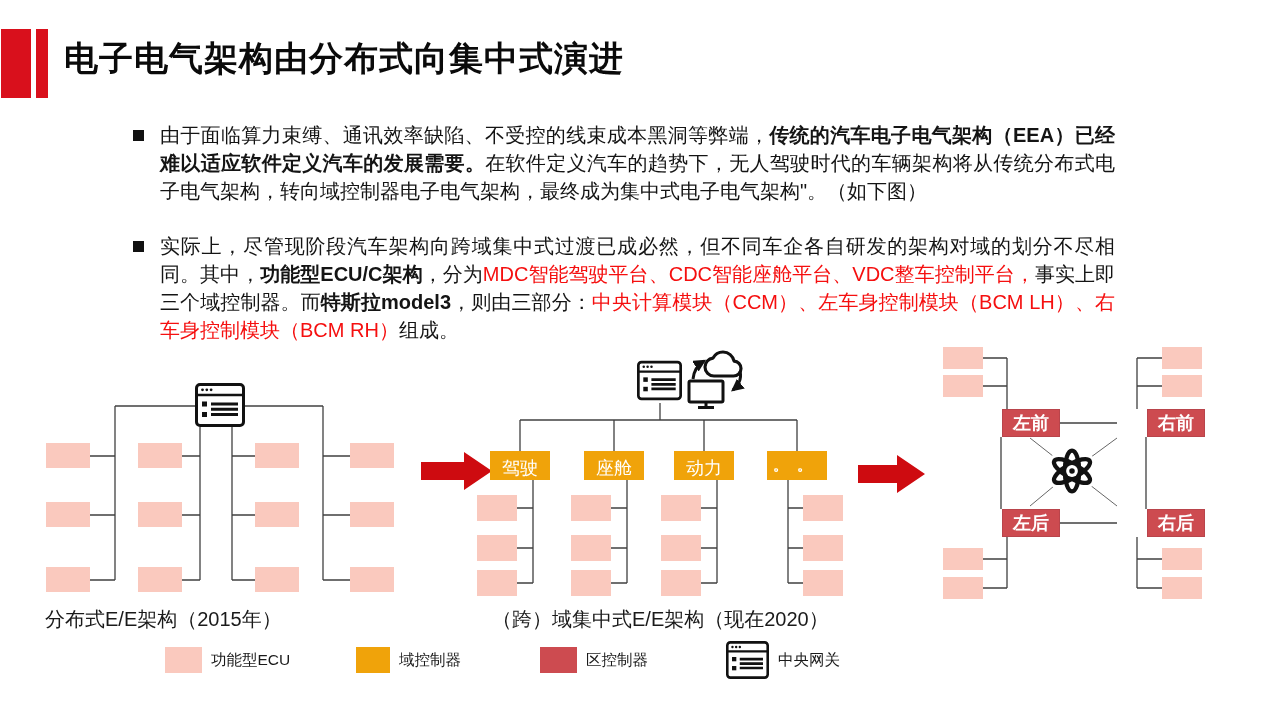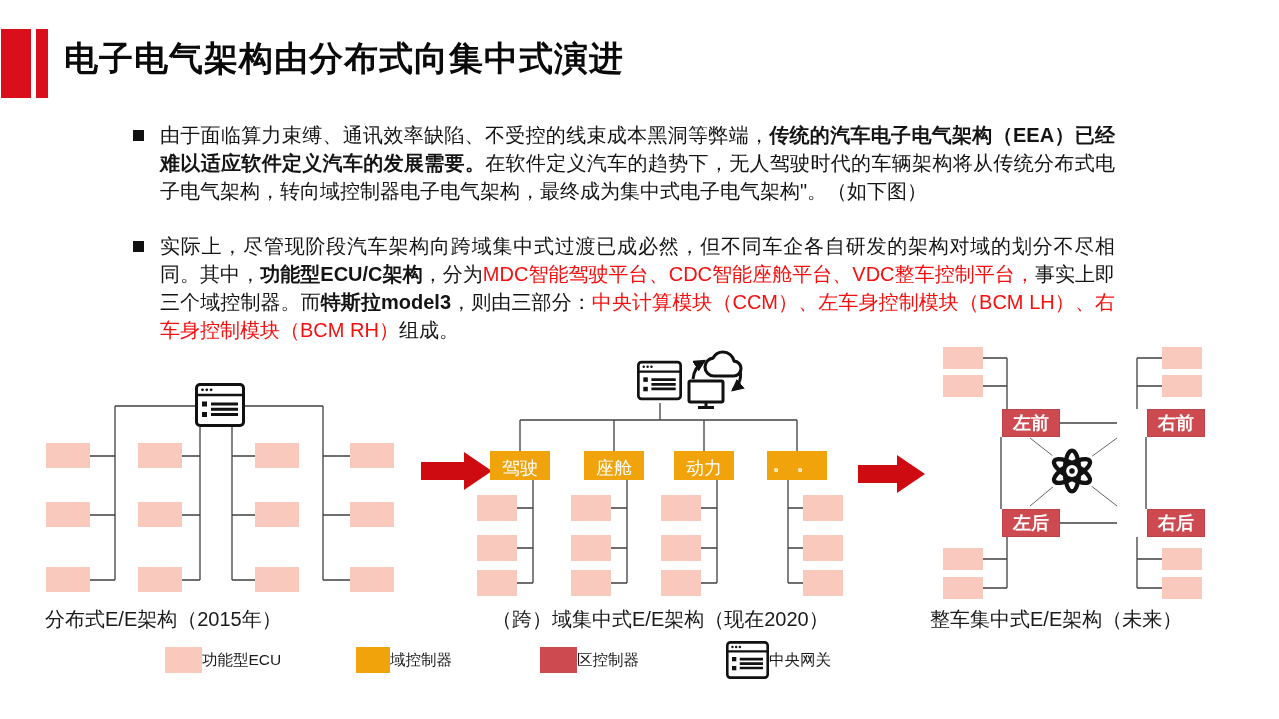--- a/index.html
+++ b/index.html
@@ -24,21 +24,21 @@
   .arrow{fill:var(--arrow-red);}
   
   .domain-box{position:absolute;top:451px;width:60px;height:29px;background:var(--orange);
               display:flex;align-items:flex-end;justify-content:center;color:#fff;font-size:18px;}
   .domain-box.dots span{letter-spacing:9px;transform:translateY(-5px);font-size:15px;font-weight:700;}
   .zone-box{position:absolute;width:58px;height:28px;background:var(--zone-red);
             border:1px solid var(--zone-red-border);box-sizing:border-box;display:flex;
             align-items:center;justify-content:center;color:#fff;font-size:18px;font-weight:700;margin-left:30px;}
   .caption{position:absolute;top:606px;font-size:20px;text-align:left;color:#1a1a1a;white-space:nowrap;}
   
-  .legend-item{position:absolute;top:640px;height:40px;display:flex;align-items:center;}
+  .legend-item{position:absolute;top:640px;height:40px;display:flex;align-items:center;gap:9px;}
   .sw{display:inline-block;width:37px;height:26px;}
   .lg-label{font-size:15.5px;color:#1a1a1a;white-space:nowrap;}
 </style>
 </head>
 <body>
 
 <div class="slide">
 
   <div class="hdr-square"></div>
   <div class="hdr-bar"></div>
@@ -186,21 +186,20 @@
     </div>
   <div class="zone-box" style="left:972px;top:509px">
       <span>左后</span>
     </div>
   <div class="zone-box" style="left:1117px;top:509px">
       <span>右后</span>
     </div>
 
   <div class="caption" style="left:45px;width:340px">分布式E/E架构（2015年）</div>
   <div class="caption" style="left:492px;width:340px">（跨）域集中式E/E架构（现在2020）</div>
-  <div class="caption" style="left:930px;width:290px">整车集中式E/E架构（未来）</div>
 
   <div class="legend-item" style="left:165px">
     <span class="sw" style="background:var(--pink)"></span>
     <span class="lg-label">功能型ECU</span>
   </div>
   <div class="legend-item" style="left:356px">
     <span class="sw" style="background:var(--orange);width:34px"></span>
     <span class="lg-label">域控制器</span>
   </div>
   <div class="legend-item" style="left:540px">

